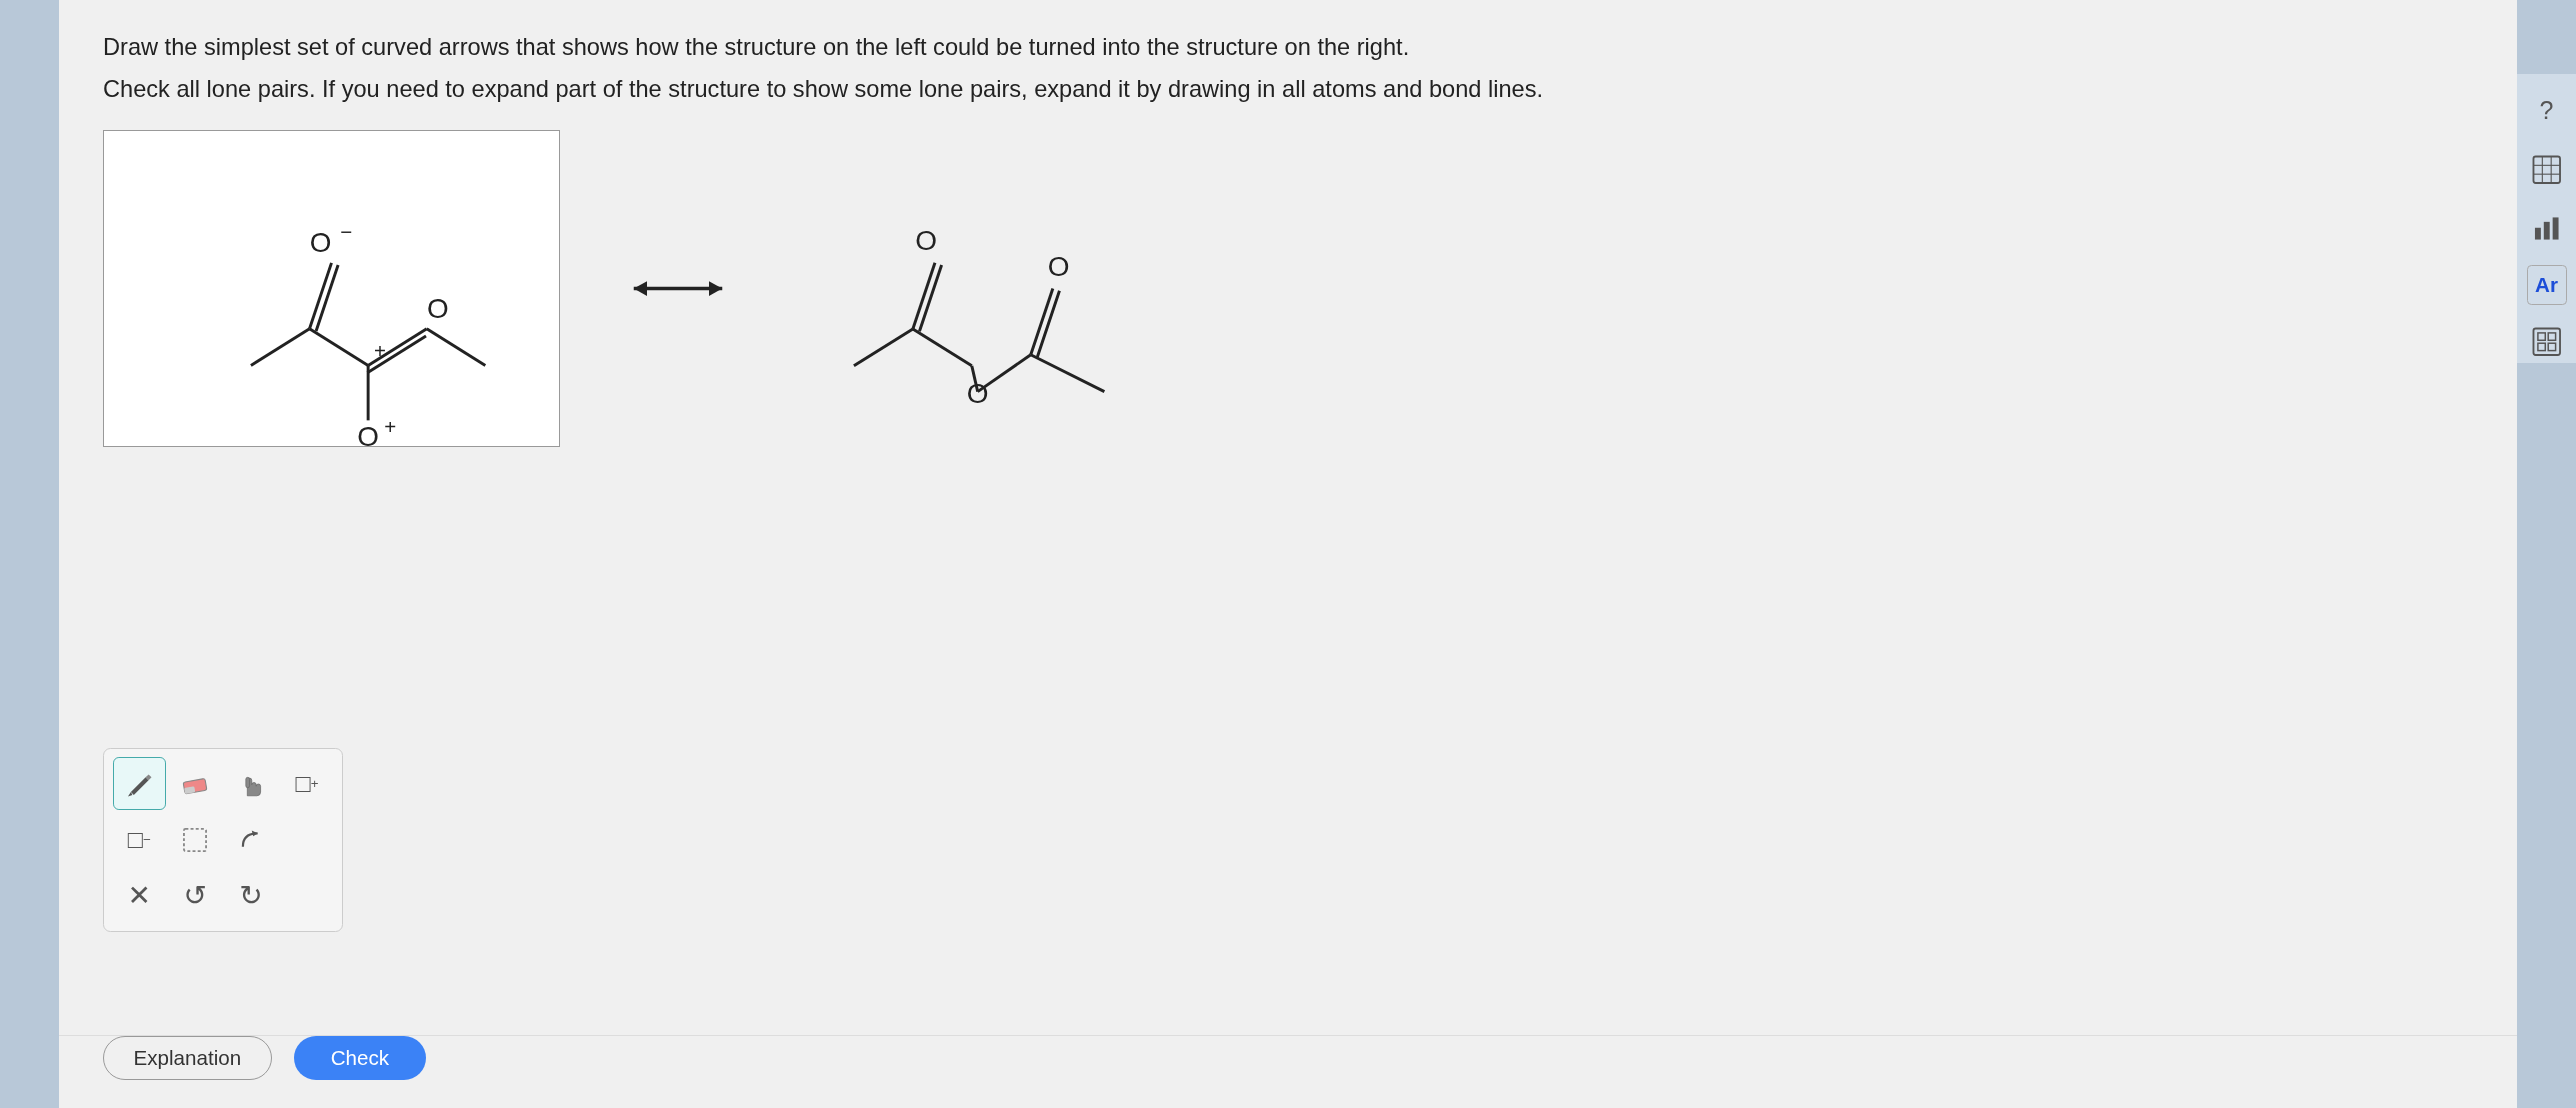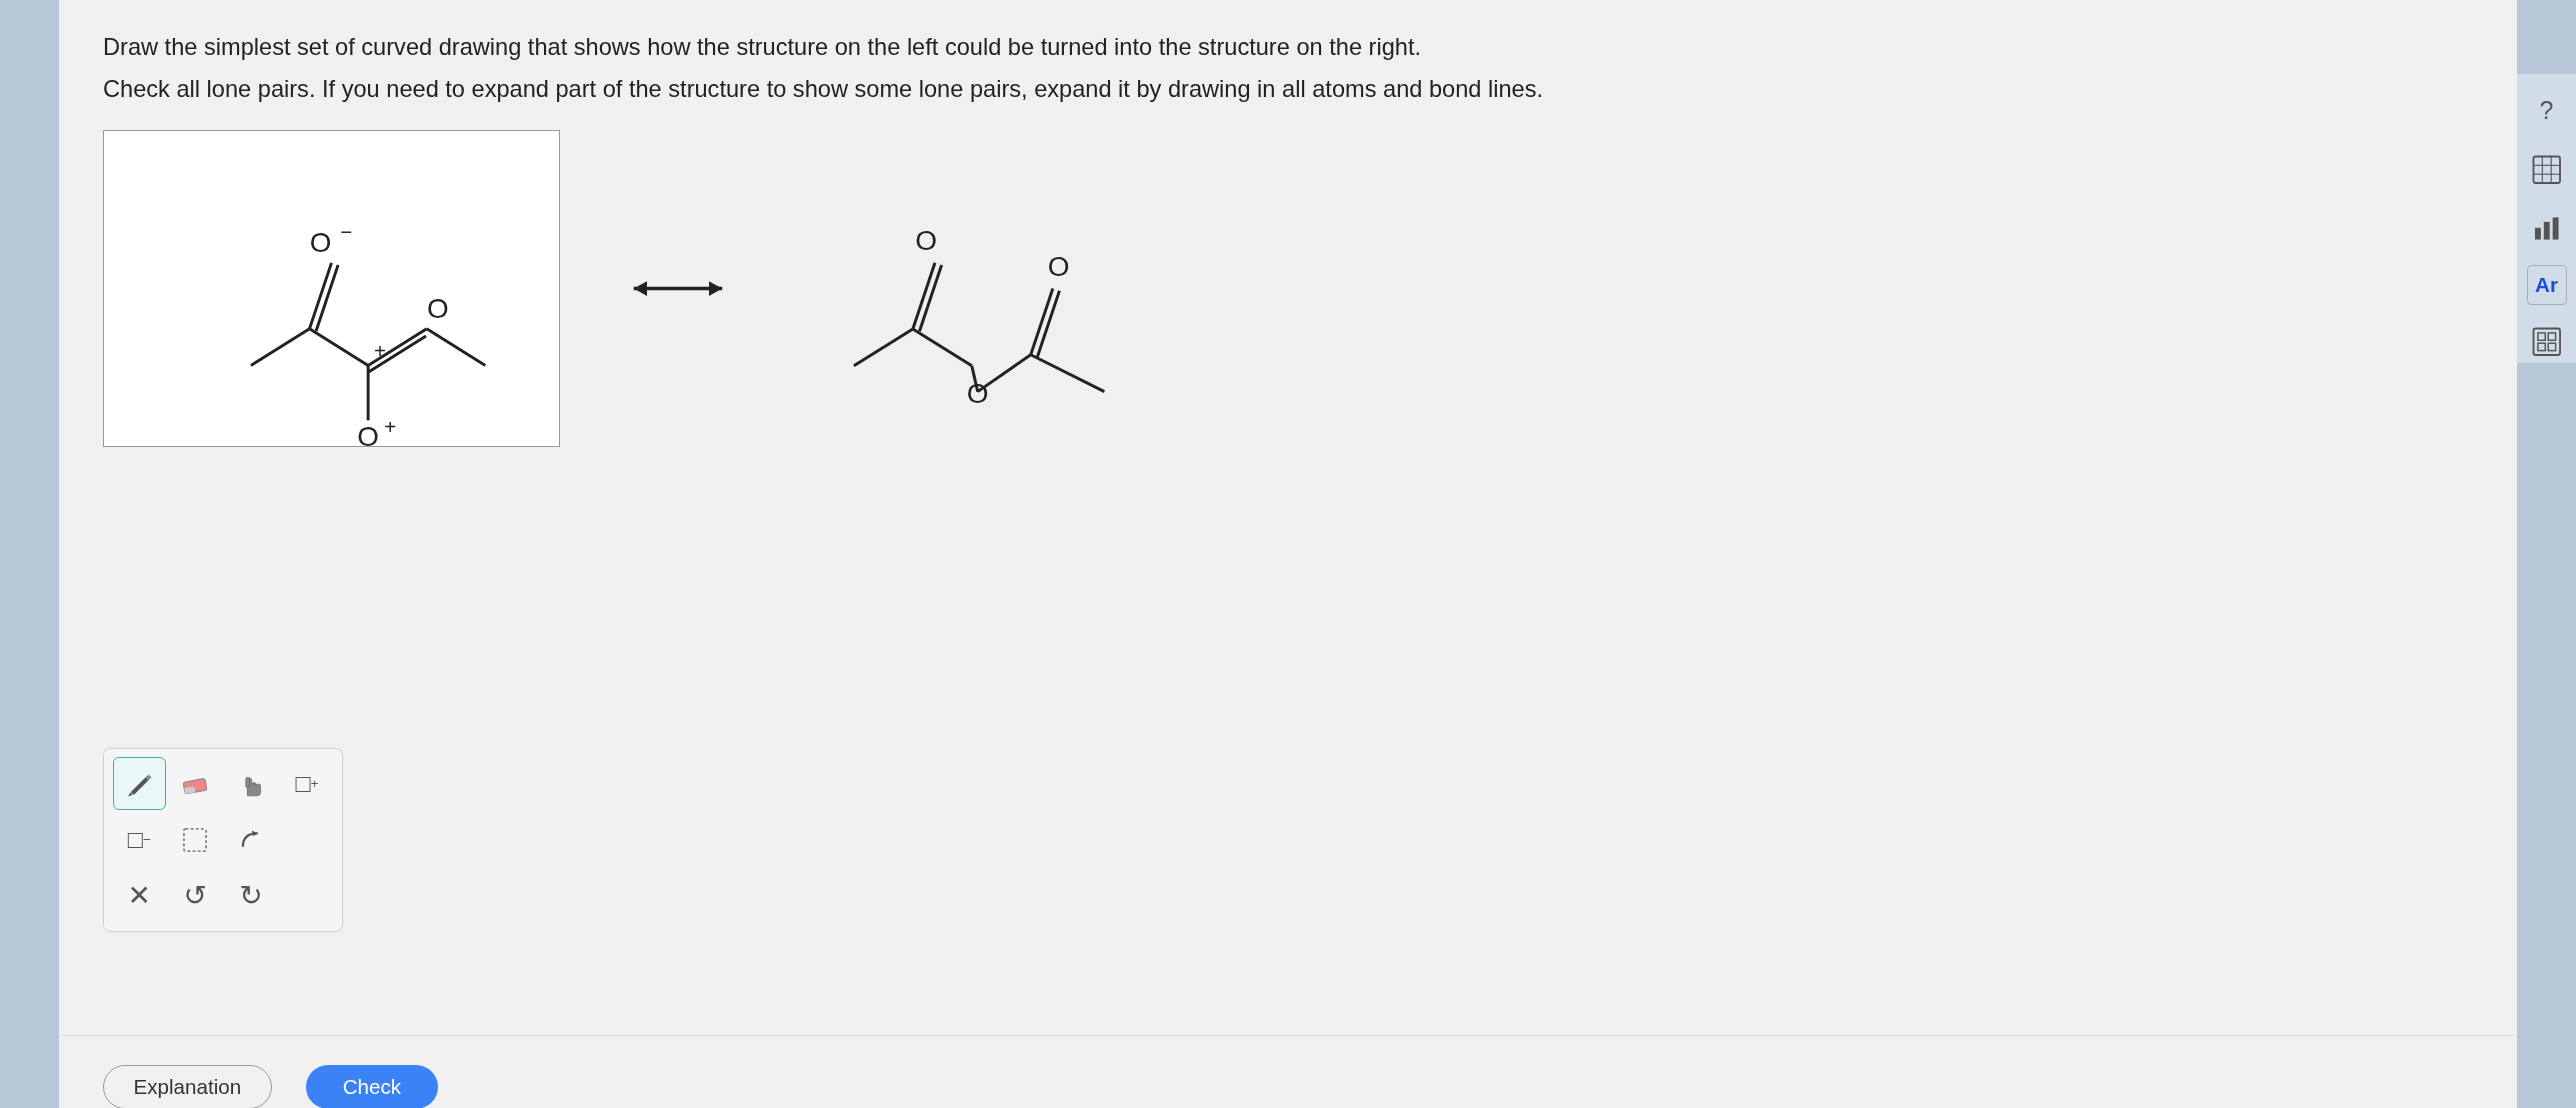--- a/index.html
+++ b/index.html
@@ -107,23 +107,23 @@
     }
     .toolbar-btn.empty {
       visibility: hidden;
     }
     
     .bottom-bar {
       height: 74px;
       background: #f0f0f0;
       border-top: 1.5px solid #ddd;
       display: flex;
-      align-items: flex-end;
+      align-items: flex-start;
       padding: 0 44px;
-      gap: 34px;
+      gap: 22px;
     }
     .btn-explanation {
       height: 44px;
       padding: 0 29.5px;
       border: 1.1px solid #999;
       border-radius: 22px;
       background: transparent;
       font-size: 20.6px;
       color: #333;
       cursor: pointer;
@@ -194,21 +194,21 @@
       <rect x="8" y="22" width="10" height="10" stroke="#555" stroke-width="2" fill="none"></rect>
       <rect x="22" y="22" width="10" height="10" stroke="#555" stroke-width="2" fill="none"></rect>
     </svg>
   </div>
 </div>
 
 <div class="main-container">
   <div class="content-area">
 
     <div class="instruction-text">
-      <p>Draw the simplest set of curved drawing that shows how the structure on the left could be turned into the structure on the right.</p>
+      <p>Draw the simplest set of curved arrows that shows how the structure on the left could be turned into the structure on the right.</p>
       <p>Check all lone pairs. If you need to expand part of the structure to show some lone pairs, expand it by drawing in all atoms and bond lines.</p>
     </div>
 
     <div class="drawing-area">
 
       <div class="molecule-box">
         <svg class="left-mol-svg" viewBox="0 0 620 430">
 
           <line x1="200" y1="320" x2="280" y2="270" stroke="#222" stroke-width="4"></line>
 

